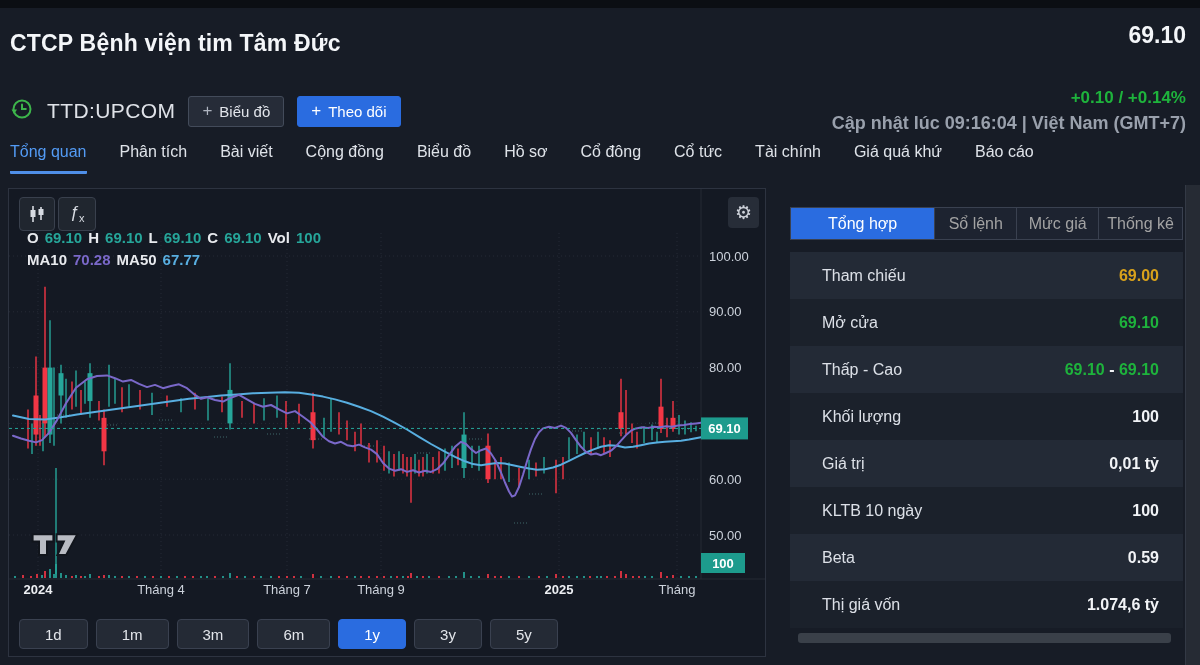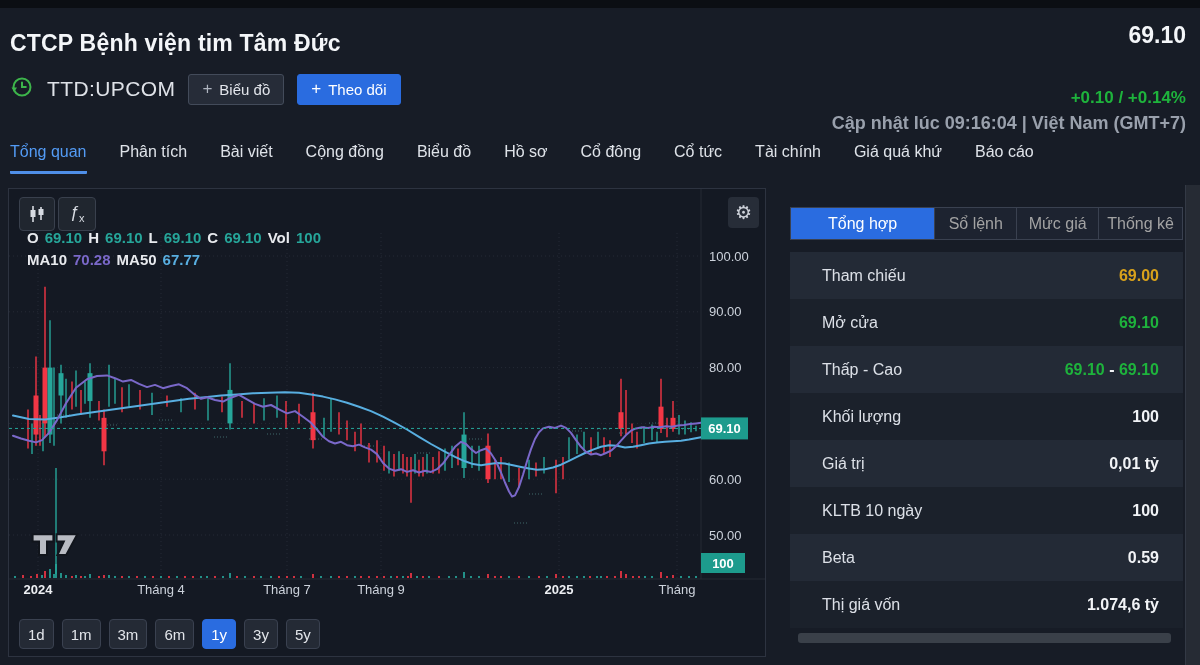--- a/index.html
+++ b/index.html
@@ -9,21 +9,21 @@
     background:#171c26; color:#e6e8ec; position:relative;
   }
   .topstrip { position:absolute; left:0; top:0; width:1200px; height:8px; background:#0b0e13; }
 
   
   .company-title { position:absolute; left:10px; top:30px; font-size:23px; font-weight:bold; color:#f4f6f9; letter-spacing:.2px; }
   .price-big { position:absolute; right:14px; top:22px; font-size:23px; font-weight:bold; color:#f4f6f9; }
   .price-change { position:absolute; right:14px; top:88px; font-size:17px; font-weight:bold; color:var(--green); }
   .updated { position:absolute; right:14px; top:113px; font-size:18px; color:#99a0ac;font-weight:bold; }
 
-  .ticker-row { position:absolute; left:10px; top:73px; display:flex; align-items:center; gap:13px; height:32px; }
+  .ticker-row { position:absolute; left:10px; top:95px; display:flex; align-items:center; gap:13px; height:32px; }
   .ticker-sym { font-size:21px; color:#dfe2e8; letter-spacing:.4px; }
   .btn { display:inline-flex; align-items:center; gap:7px; height:31px; padding:0 13px; border-radius:3px; font-size:15px; cursor:pointer; }
   .btn-outline { background:#262c38; border:1px solid #434b5a; color:#e2e5eb; }
   .btn-blue { background:var(--accent-blue); border:1px solid var(--accent-blue); color:#fff; }
   .plus { font-size:17px; line-height:1; position:relative; top:-1px; }
   .btn-outline .plus { color:#aeb4bf; }
 
   
   .nav { position:absolute; left:10px; top:143px; display:flex; gap:33px; font-size:16px; color:#dfe3e9; }
   .nav-item { padding-bottom:10px; cursor:pointer; white-space:nowrap; }
@@ -46,21 +46,21 @@
   #chart-svg { position:absolute; left:0; top:0; }
   .grid { stroke:#252b36; stroke-dasharray:1 3; stroke-width:1; }
   .sepline { stroke:#242a34; stroke-width:1; }
   .ax { fill:#ccd2db; font-size:13px; font-family:"Liberation Sans",sans-serif; }
   .axb { fill:#edeff3; font-weight:bold; }
   .dotm { stroke:rgba(104,186,178,.5); stroke-width:1; stroke-dasharray:1 2; }
 
   .watermark { position:absolute; left:22px; top:340px; opacity:.95; }
 
   .ranges { position:absolute; left:10px; top:430px; display:flex; gap:8px; }
-  .rbtn { min-width:33px; height:30px; padding:0 8px; display:flex; align-items:center; justify-content:center; background:#242a35; border:1px solid #3a4150; border-radius:4px; font-size:15px; color:#e2e5ea; cursor:pointer; }
+  .rbtn { min-width:33px; height:30px; padding:0 25px; display:flex; align-items:center; justify-content:center; background:#242a35; border:1px solid #3a4150; border-radius:4px; font-size:15px; color:#e2e5ea; cursor:pointer; }
   .rbtn.active { background:var(--accent-blue); border-color:var(--accent-blue); color:#fff; }
 
   
   .side { position:absolute; left:790px; top:195px; width:393px; height:462px; }
   .side-tabs { display:flex; margin-top:12px; height:33px; border:1px solid #3a4150; background:#1d2330; }
   .stab { display:flex; align-items:center; justify-content:center; font-size:16px; color:#a3a3a3; border-left:1px solid #3a4150; cursor:pointer; }
   .stab:first-child { border-left:none; }
   .stab:nth-child(1){ width:147px; } .stab:nth-child(2){ width:84px; } .stab:nth-child(3){ width:84px; } .stab:nth-child(4){ width:86px; }
   .stab.active { background:var(--accent-blue); color:#fff; }
 

